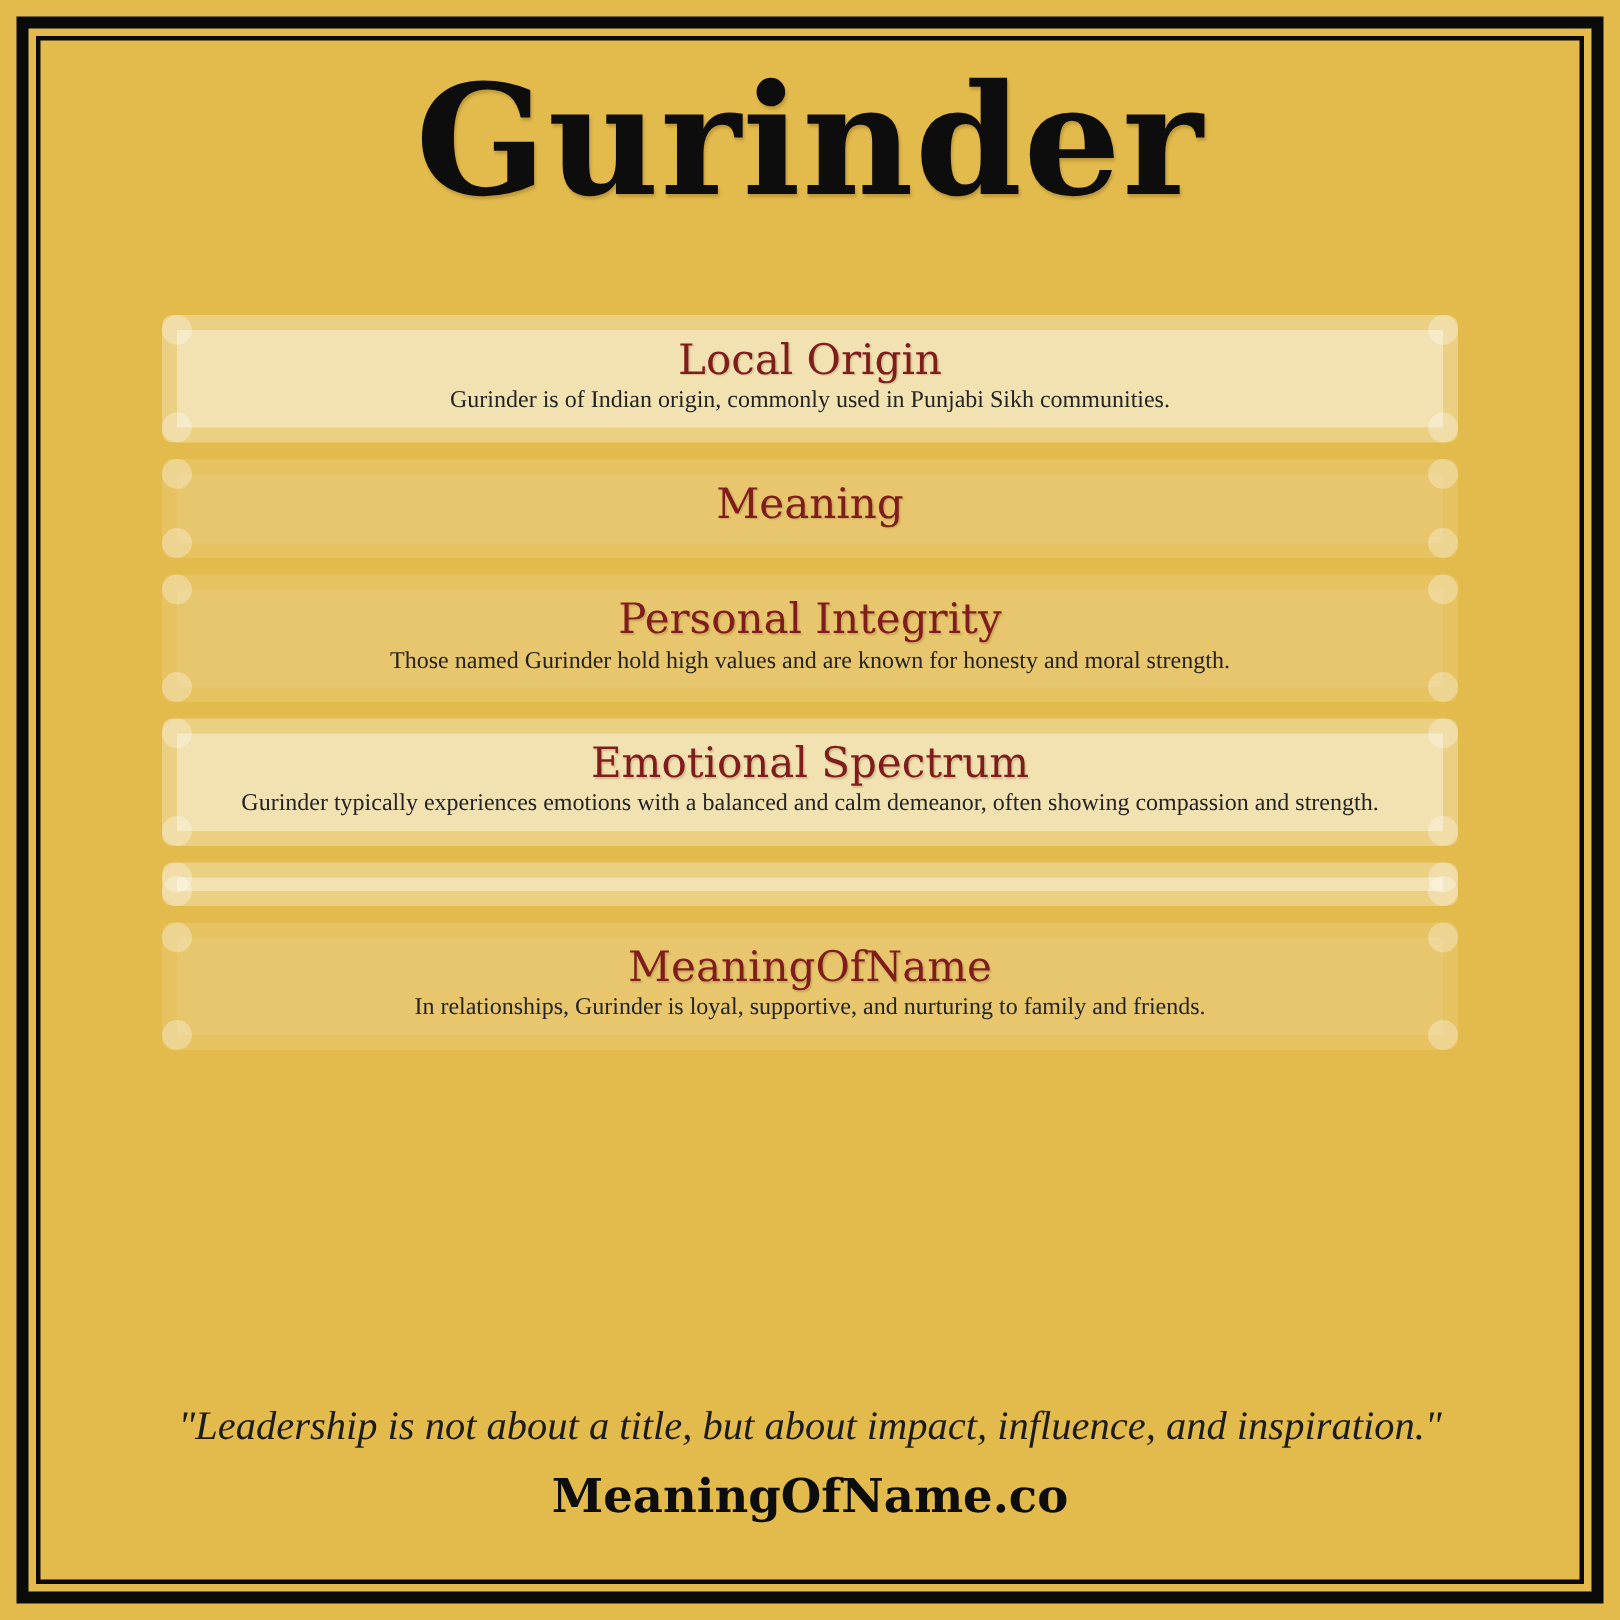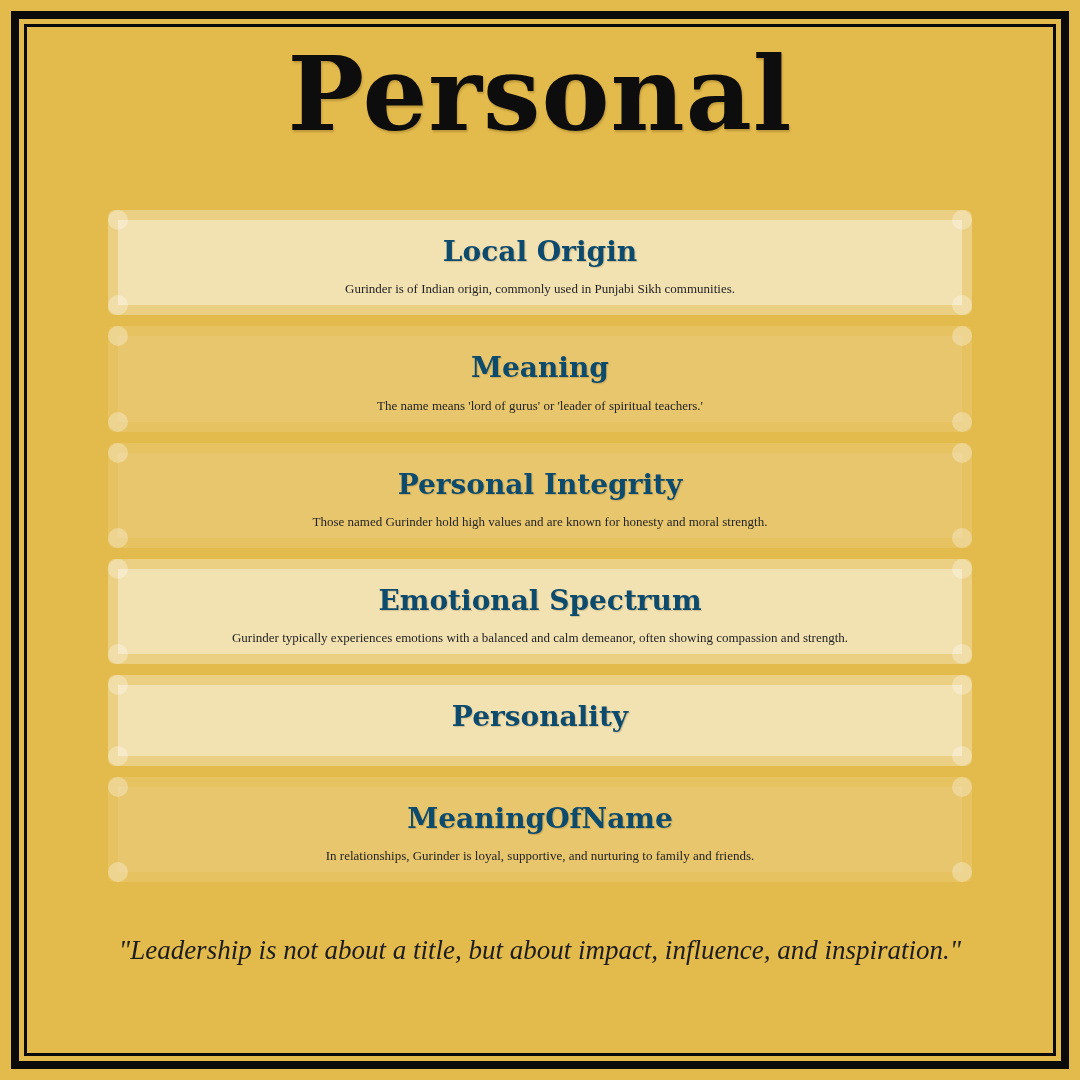--- a/index.html
+++ b/index.html
@@ -45,31 +45,31 @@
     padding: 10px;
   }
   .card.alt { background: rgba(255,255,255,0.12); }
   .card-inner {
     background: rgba(255,255,255,0.38);
     padding: 1px 24px 8px;
     text-align: center;
   }
   .card.alt .card-inner { background: rgba(255,255,255,0.08); }
   .card h2 {
-    margin: 16px;
+    margin: 4px;
     font-family: "DejaVu Serif", serif;
-    font-weight: 700;
+    font-weight: 400;
     font-size: 28px;
     line-height: 1.05;
-    color: #0c4a6e;
+    color: #7f1d1d;
     text-shadow: 1px 1px 1px rgba(80,55,0,0.2);
   }
   .card p {
     margin: 0;
-    font-size: 13px;
+    font-size: 16px;
     line-height: 1.15;
     color: #242424;
   }
   .dot {
     position: absolute;
     width: 20px; height: 20px;
     border-radius: 50%;
     background: rgba(255,255,255,0.30);
   }
   .dot.tl { top: 0; left: 0; }
@@ -93,21 +93,21 @@
   }
 </style>
 </head>
 <body>
 
 <div class="frame-thick"></div>
 <div class="frame-thin"></div>
 
 <div class="content">
 
-  <h1 class="title">Personal</h1>
+  <h1 class="title">Gurinder</h1>
 
   <div class="cards">
 
     <section class="card">
       <span class="dot tl"></span>
       <span class="dot tr"></span>
       <span class="dot bl"></span>
       <span class="dot br"></span>
       <div class="card-inner">
         <h2>Local Origin</h2>
@@ -115,21 +115,20 @@
       </div>
     </section>
 
     <section class="card alt">
       <span class="dot tl"></span>
       <span class="dot tr"></span>
       <span class="dot bl"></span>
       <span class="dot br"></span>
       <div class="card-inner">
         <h2>Meaning</h2>
-        <p>The name means 'lord of gurus' or 'leader of spiritual teachers.'</p>
       </div>
     </section>
 
     <section class="card alt">
       <span class="dot tl"></span>
       <span class="dot tr"></span>
       <span class="dot bl"></span>
       <span class="dot br"></span>
       <div class="card-inner">
         <h2>Personal Integrity</h2>
@@ -147,32 +146,32 @@
         <p>Gurinder typically experiences emotions with a balanced and calm demeanor, often showing compassion and strength.</p>
       </div>
     </section>
 
     <section class="card">
       <span class="dot tl"></span>
       <span class="dot tr"></span>
       <span class="dot bl"></span>
       <span class="dot br"></span>
       <div class="card-inner">
-        <h2>Personality</h2>
       </div>
     </section>
 
     <section class="card alt">
       <span class="dot tl"></span>
       <span class="dot tr"></span>
       <span class="dot bl"></span>
       <span class="dot br"></span>
       <div class="card-inner">
         <h2>MeaningOfName</h2>
         <p>In relationships, Gurinder is loyal, supportive, and nurturing to family and friends.</p>
       </div>
     </section>
 
   </div>
 
   <div class="quote">"Leadership is not about a title, but about impact, influence, and inspiration."</div>
+  <div class="site">MeaningOfName.co</div>
 
 </div>
 
 </body></html>

